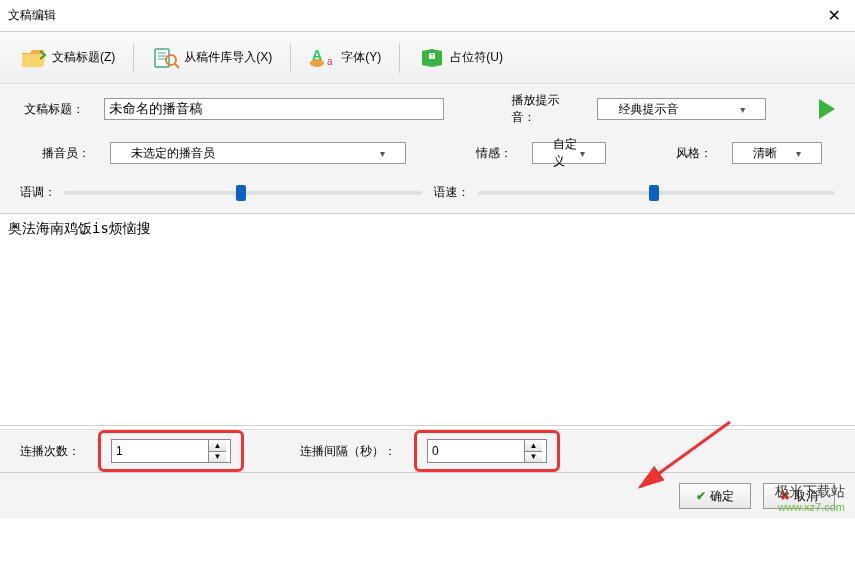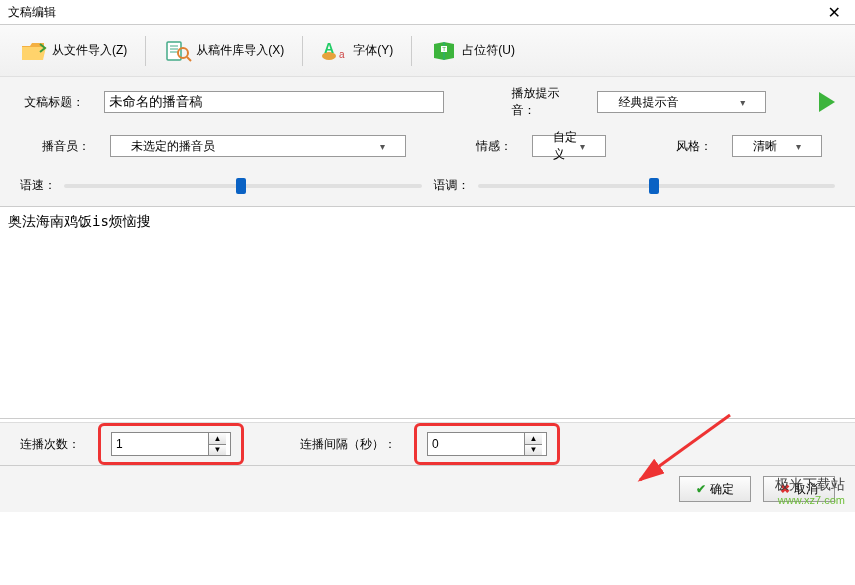--- a/index.html
+++ b/index.html
@@ -11,21 +11,21 @@
   height: 585px;
   position: relative;
   overflow: hidden;
 }
 .titlebar {
   display: flex;
   justify-content: space-between;
   align-items: center;
   padding: 4px 8px;
   border-bottom: 1px solid #ccc;
-  height: 25px;
+  height: 32px;
   background: #fff;
 }
 .titlebar .close {
   font-size: 16px;
   cursor: pointer;
   padding: 0 6px;
 }
 .toolbar {
   display: flex;
   align-items: center;
@@ -207,21 +207,21 @@
 
 <div class="toolbar">
   <div class="tool-item">
     <span class="icon-folder">
       <svg viewBox="0 0 28 22">
           <path d="M2 6h8l2-3h12v4H2z" fill="#f4b042"></path>
           <path d="M2 7h24l-3 13H2z" fill="#ffd36b"></path>
           <path d="M20 4l5 4-5 4" fill="none" stroke="#3c9b3c" stroke-width="2"></path>
         </svg>
     </span>
-    <span>从文件导入(Z)</span>
+    <span>文稿标题(Z)</span>
   </div>
   <div class="sep"></div>
   <div class="tool-item">
     <span class="icon-lib">
       <svg viewBox="0 0 28 22">
           <rect x="3" y="2" width="14" height="18" rx="1" fill="#fff" stroke="#4a8" stroke-width="1.5"></rect>
           <line x1="6" y1="6" x2="14" y2="6" stroke="#4a8"></line>
           <line x1="6" y1="9" x2="14" y2="9" stroke="#4a8"></line>
           <line x1="6" y1="12" x2="14" y2="12" stroke="#4a8"></line>
           <circle cx="19" cy="13" r="5" fill="none" stroke="#e08030" stroke-width="2"></circle>
@@ -283,27 +283,27 @@
   <span style="width:30px"></span>
   <span>风格：</span>
   <div class="combo" style="width:90px">
     <span>清晰</span>
     <span class="arrow">▾</span>
   </div>
 </div>
 
 <div class="sliders-row">
   <div class="slider-group">
-    <span>语速：</span>
+    <span>语调：</span>
     <div class="slider-track">
       <div class="slider-thumb" style="left:48%"></div>
     </div>
   </div>
   <div class="slider-group">
-    <span>语调：</span>
+    <span>语速：</span>
     <div class="slider-track">
       <div class="slider-thumb" style="left:48%"></div>
     </div>
   </div>
 </div>
 
 <textarea class="textarea" style="">奥法海南鸡饭is烦恼搜</textarea>
 
 <div class="bottom-row">
   <span>连播次数：</span>

